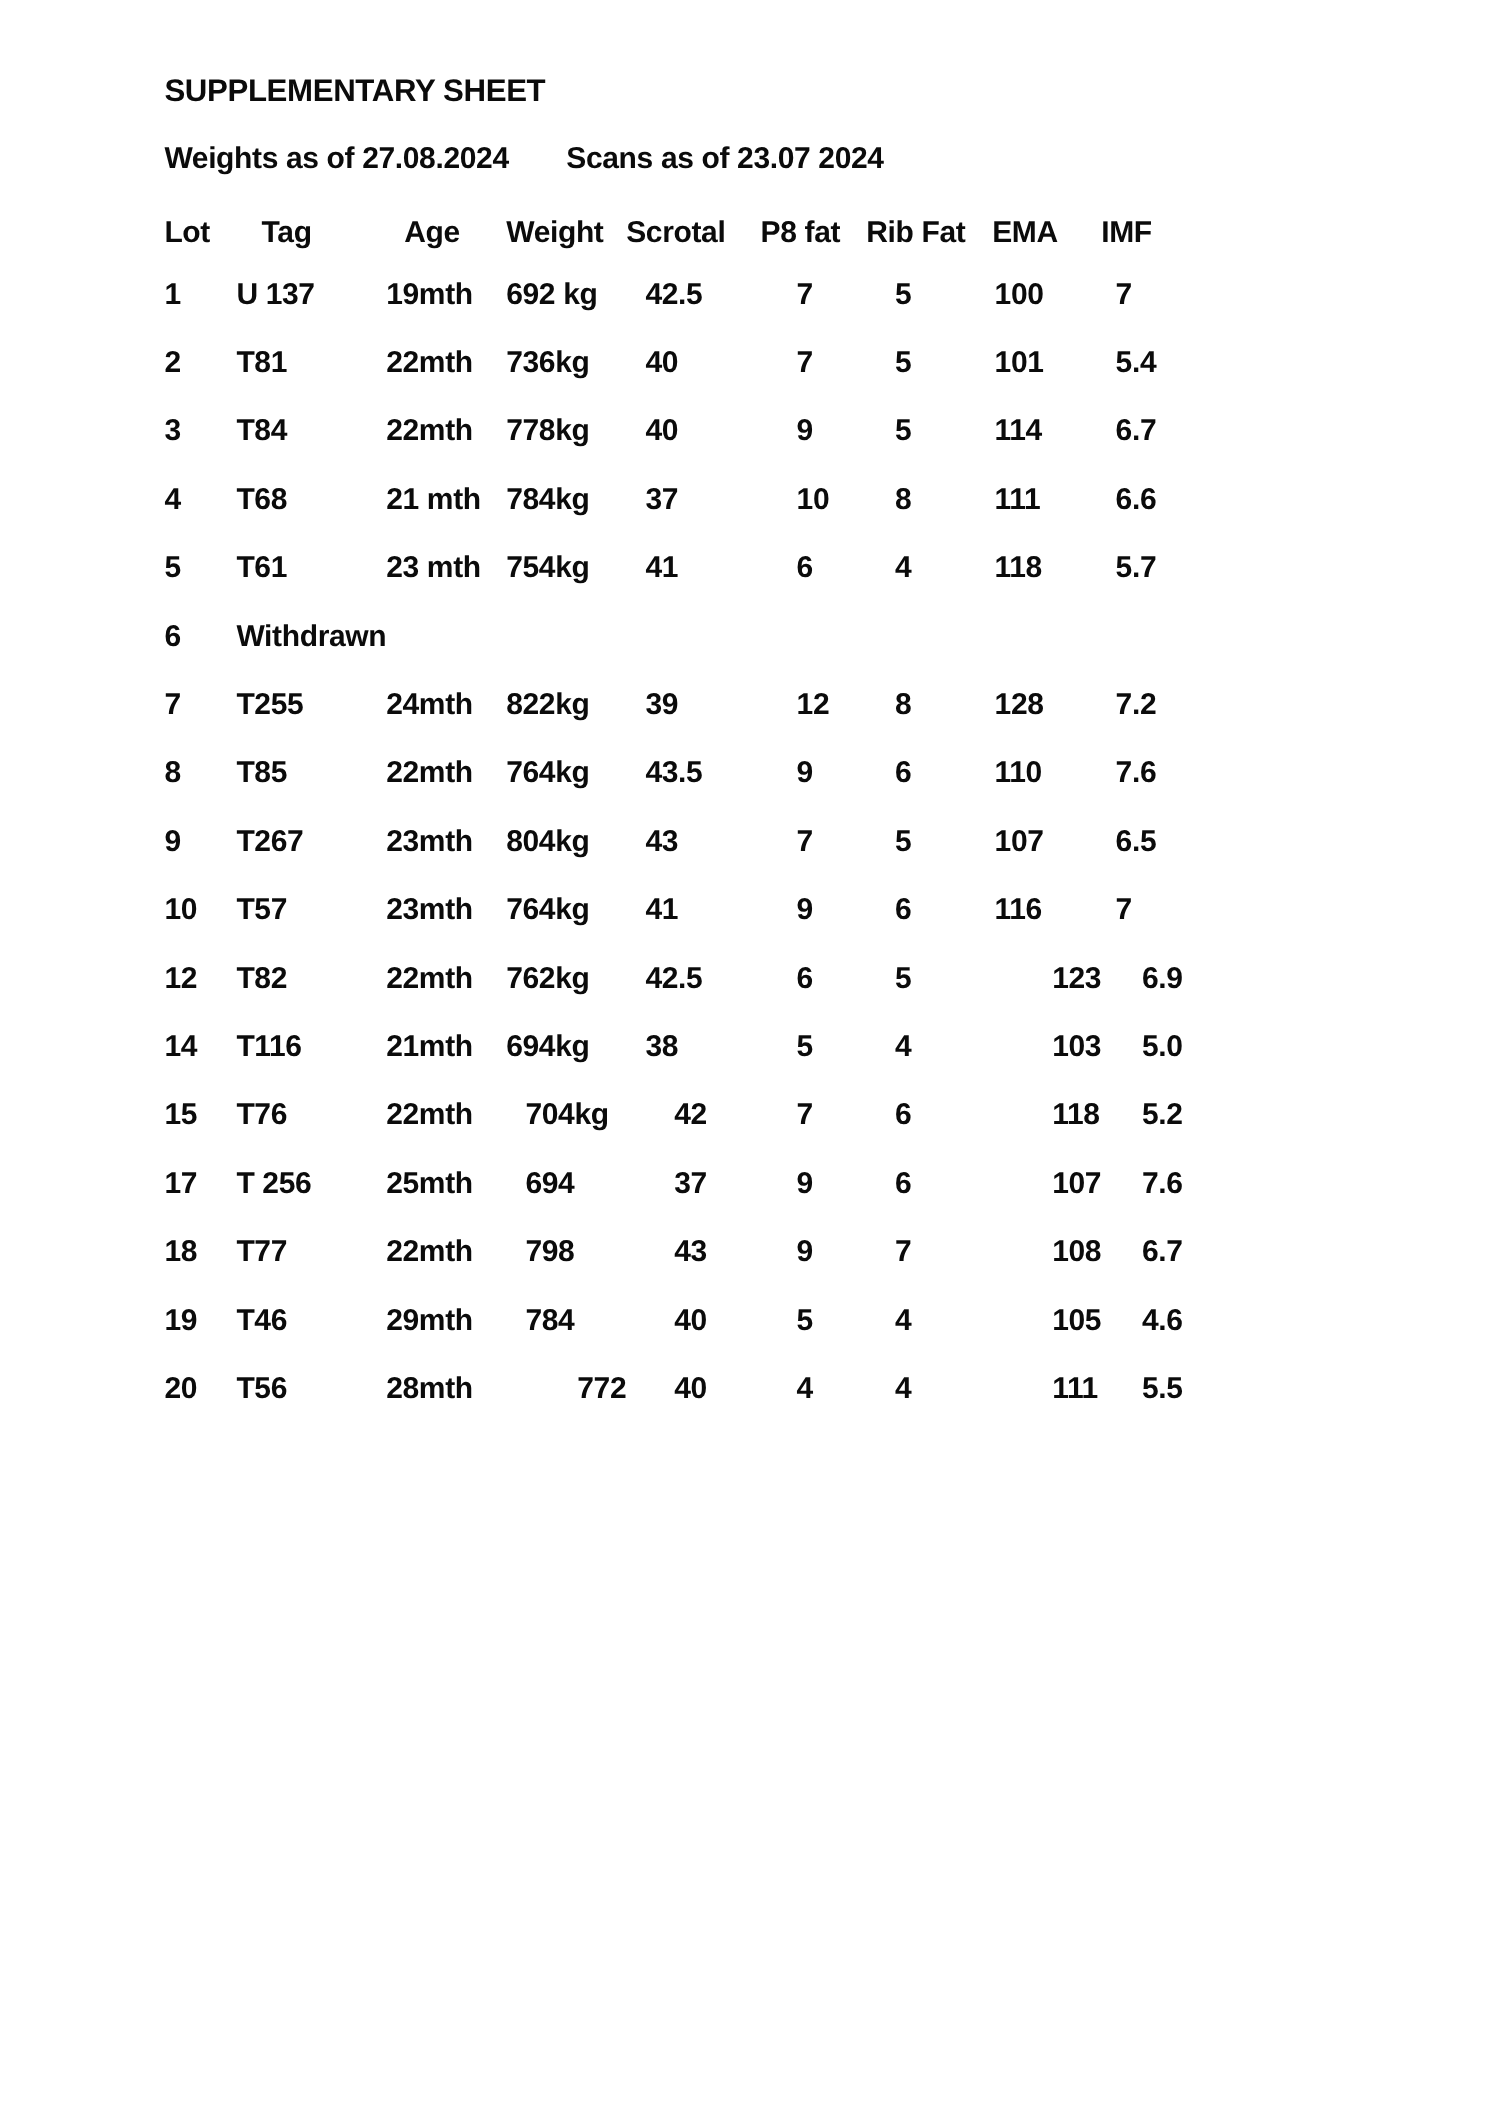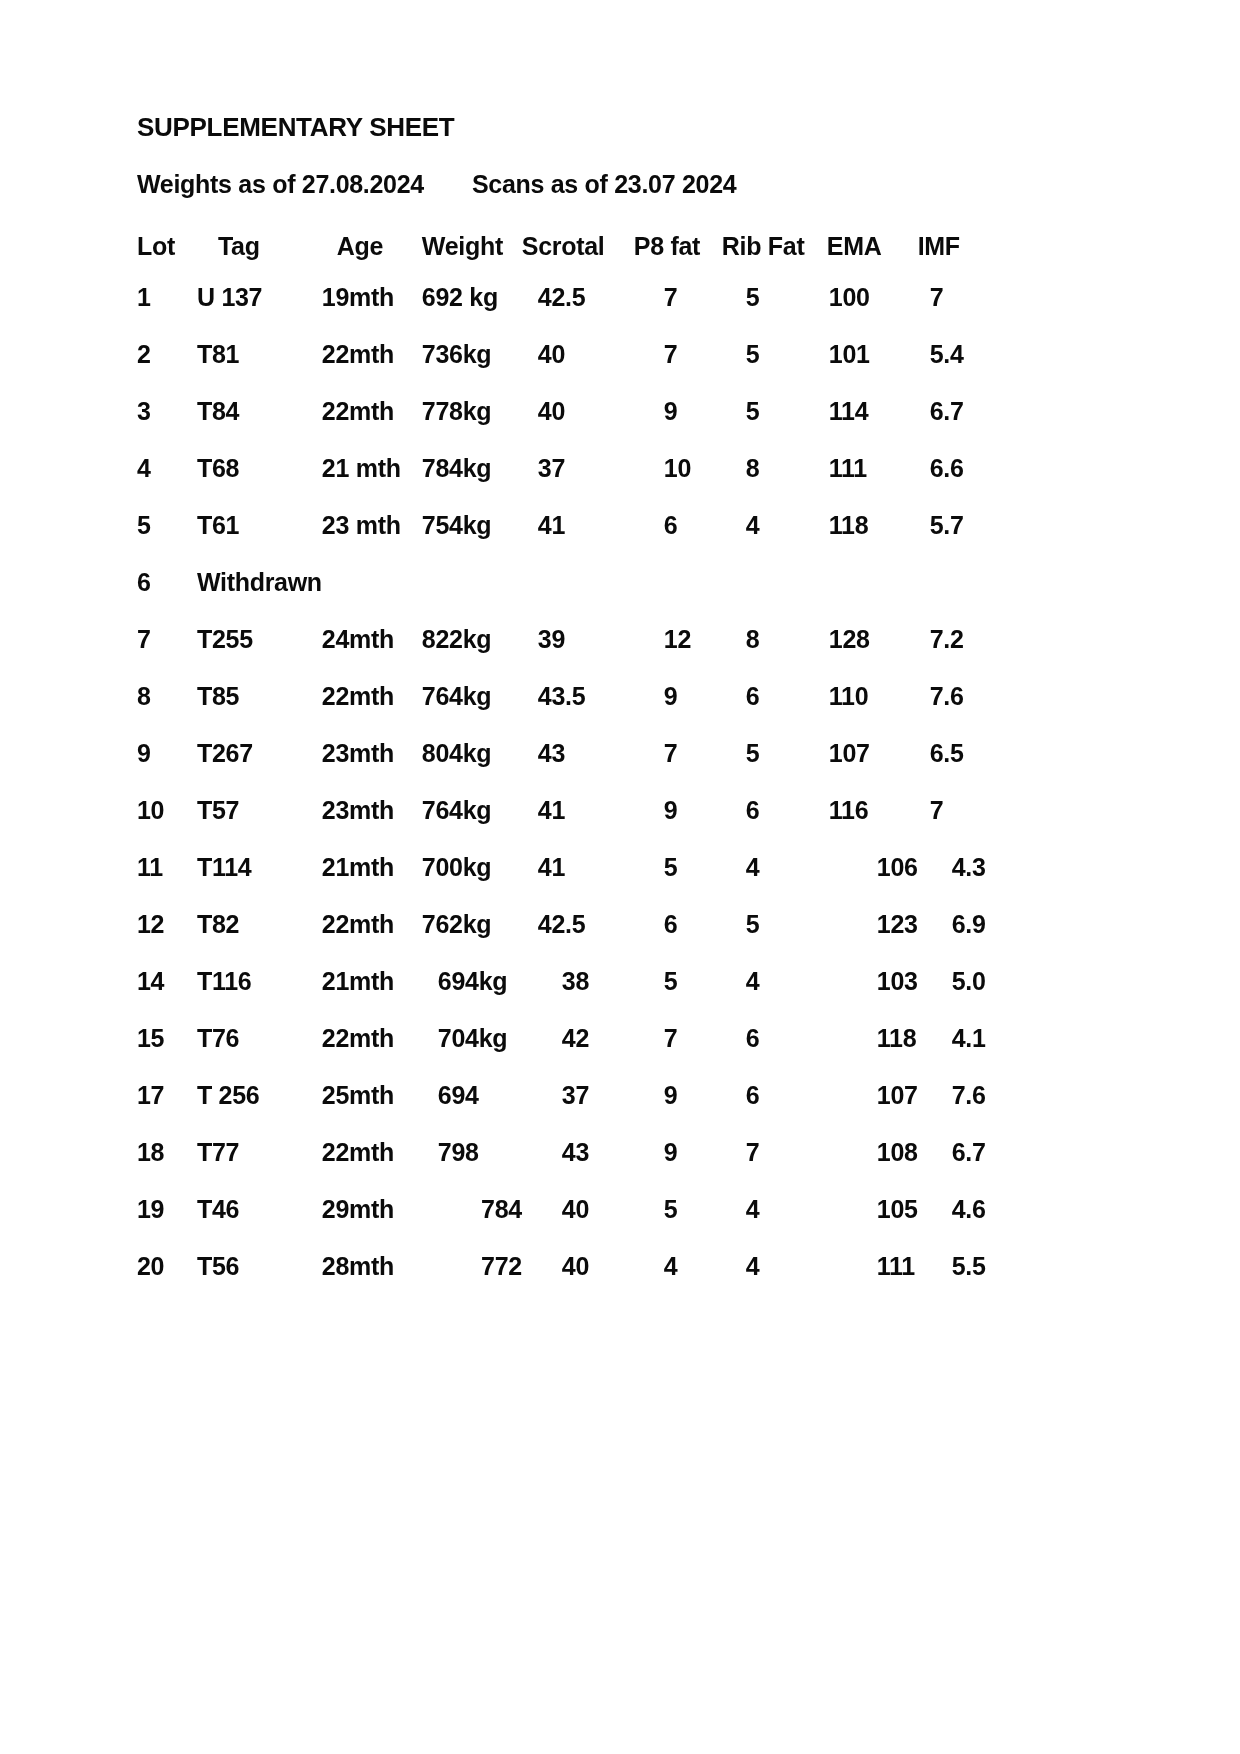--- a/index.html
+++ b/index.html
@@ -6,21 +6,21 @@
   html, body { margin: 0; padding: 0; }
   body {
     width: 1240px;
     height: 1754px;
     background: #ffffff;
     color: #0b0b0b;
     font-family: "Liberation Sans", sans-serif;
     position: relative;
     overflow: hidden;
   }
-  .content { padding: 112px 0 0 137px; }
+  .content { padding: 60px 0 0 137px; }
 
   .doc-title {
     font-size: 26px;
     font-weight: 700;
     letter-spacing: -0.3px;
     line-height: 30px;
     margin: 0;
   }
 
   .subtitle {
@@ -221,31 +221,20 @@
           <td>T57</td>
           <td>23mth</td>
           <td>764kg</td>
           <td>41</td>
           <td>9</td>
           <td>6</td>
           <td>116</td>
           <td>7</td>
         </tr>
         <tr>
-          <td>11</td>
-          <td>T114</td>
-          <td>21mth</td>
-          <td>700kg</td>
-          <td>41</td>
-          <td>5</td>
-          <td>4</td>
-          <td>106</td>
-          <td>4.3</td>
-        </tr>
-        <tr>
           <td>12</td>
           <td>T82</td>
           <td>22mth</td>
           <td>762kg</td>
           <td>42.5</td>
           <td>6</td>
           <td>5</td>
           <td>123</td>
           <td>6.9</td>
         </tr>
@@ -262,21 +251,21 @@
         </tr>
         <tr>
           <td>15</td>
           <td>T76</td>
           <td>22mth</td>
           <td>704kg</td>
           <td>42</td>
           <td>7</td>
           <td>6</td>
           <td>118</td>
-          <td>4.1</td>
+          <td>5.2</td>
         </tr>
         <tr>
           <td>17</td>
           <td>T 256</td>
           <td>25mth</td>
           <td>694</td>
           <td>37</td>
           <td>9</td>
           <td>6</td>
           <td>107</td>

